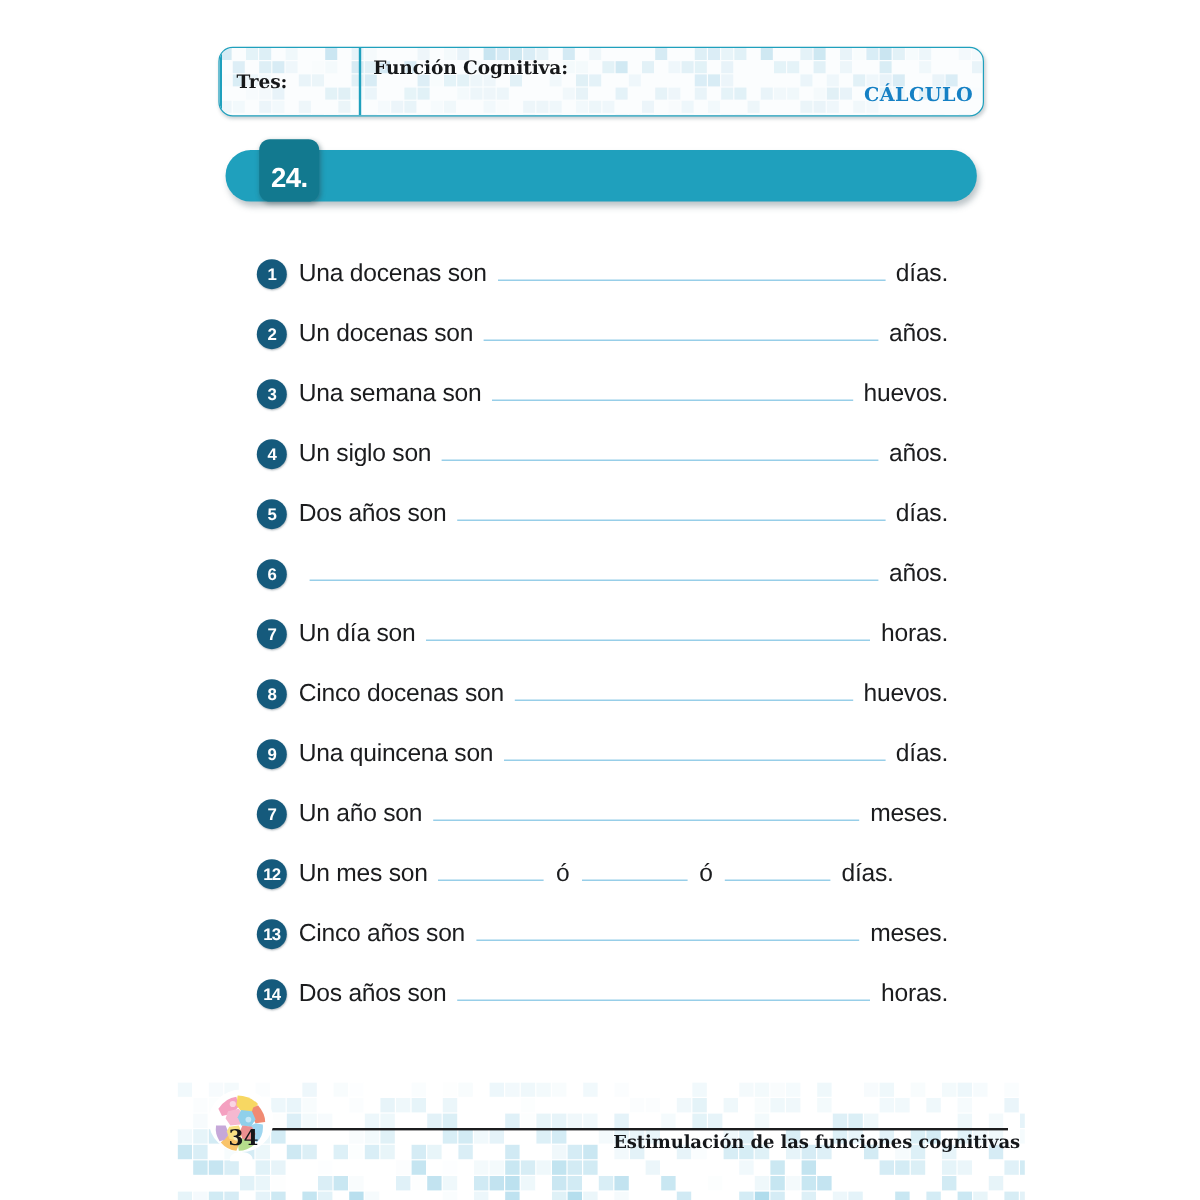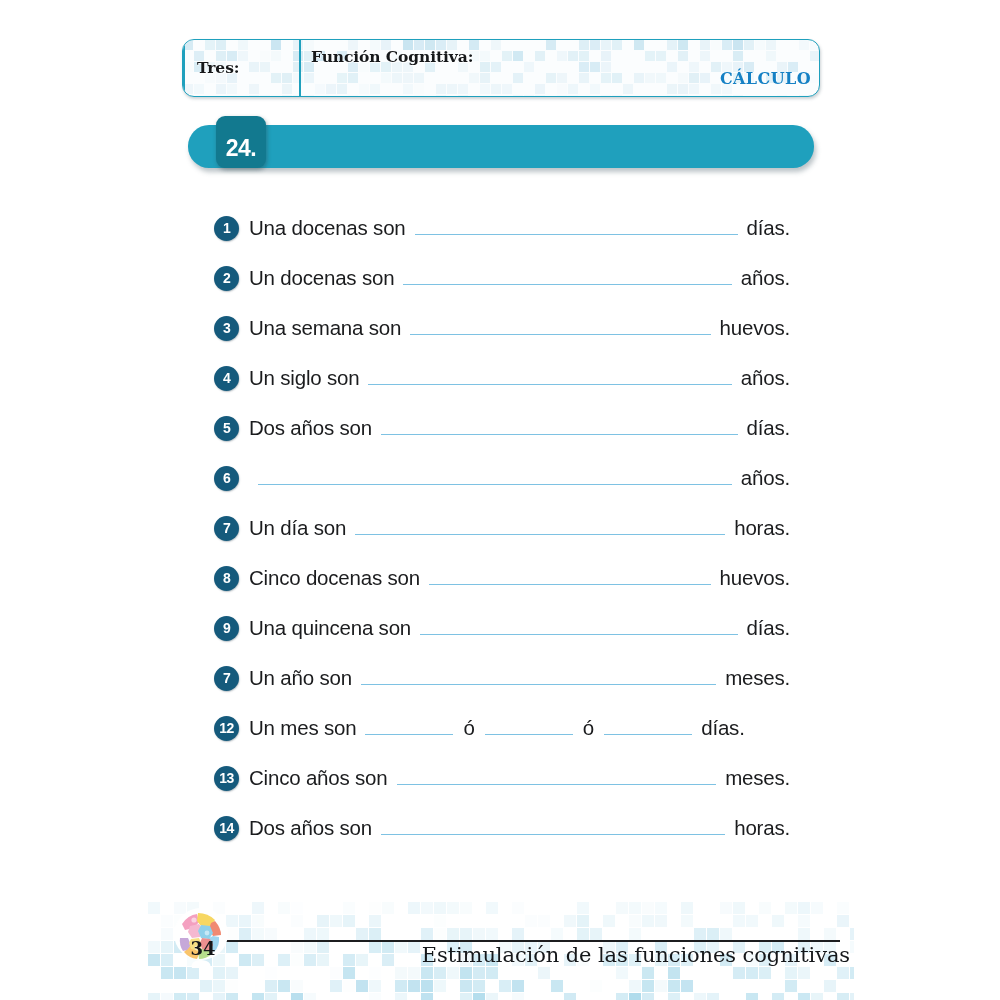--- a/index.html
+++ b/index.html
@@ -207,22 +207,22 @@
     top: 38px;
     width: 636px;
     height: 0;
     border-top: 2.1px solid #1c1d1f;
   }
   #footer-caption {
     position: absolute;
     right: 4px;
     top: 41px;
     font-family: "DejaVu Serif", serif;
-    font-weight: normal;
-    font-size: 21px;
+    font-weight: bold;
+    font-size: 15px;
     color: #15171a;
     letter-spacing: -0.1px;
     white-space: nowrap;
   }
   #brain-logo {
     position: absolute;
     left: 22px;
     top: 2px;
     width: 62px;
     height: 64px;

